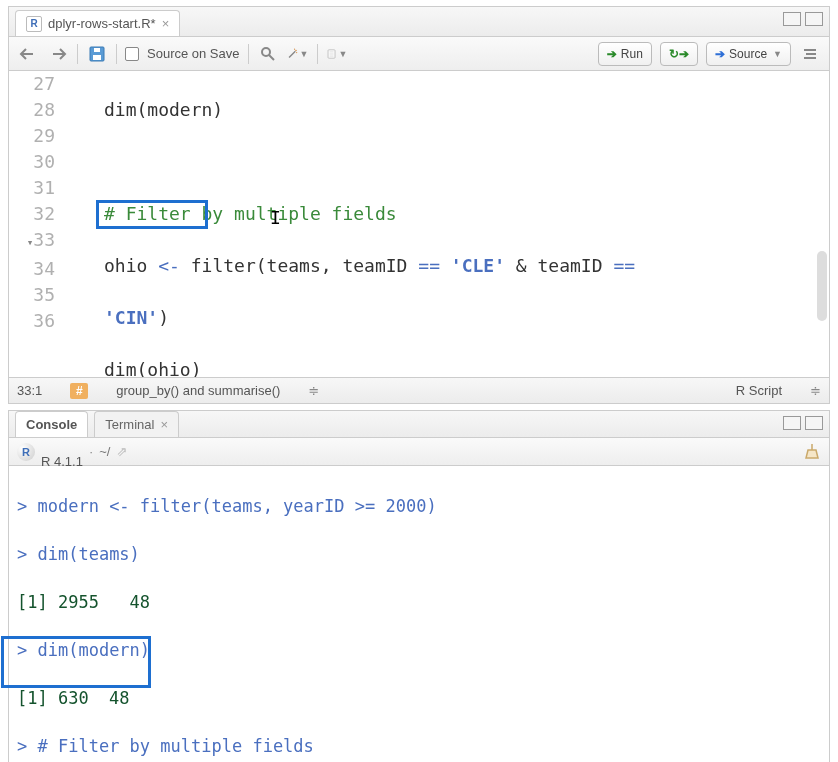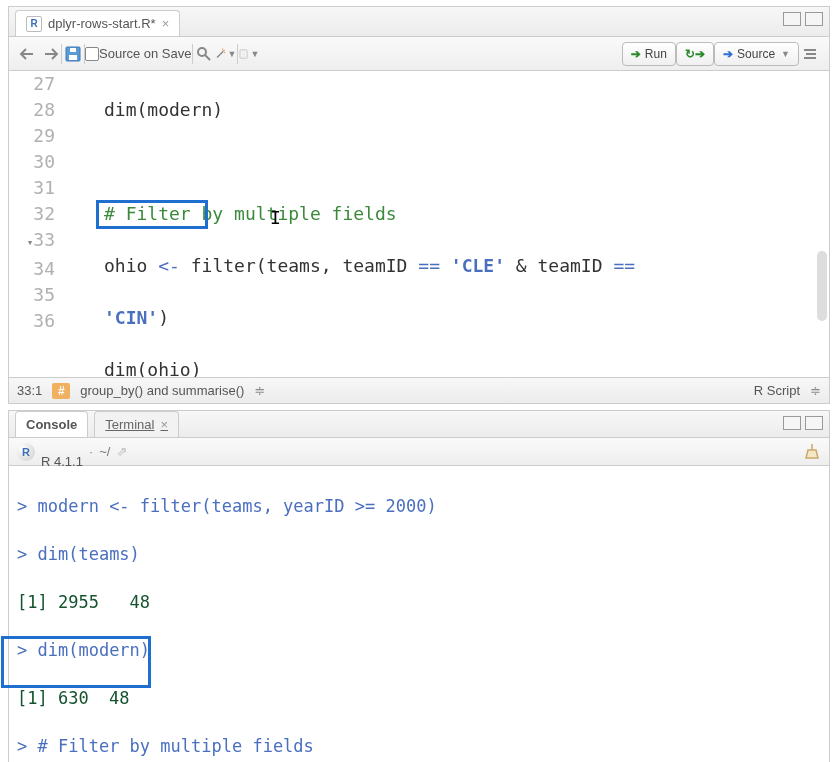--- a/index.html
+++ b/index.html
@@ -38,37 +38,37 @@
     padding: 0 10px;
     margin-left: 6px;
     background: #fff;
     border: 1px solid #ccc;
     border-bottom: none;
     border-radius: 4px 4px 0 0;
     font-size: 13px;
     color: #555;
     cursor: pointer;
   }
-  .tab.inactive { background: #f2f2f2; color:#666;text-decoration:underline; }
+  .tab.inactive { background: #f2f2f2; color:#666; }
   .tab-close { color:#999; font-size:13px; }
   .r-file-icon {
     width:16px; height:16px; border:1px solid #bbb; border-radius:2px;
     display:flex; align-items:center; justify-content:center;
     font-size:10px; font-weight:bold; color:#3e6eb8; background:#fff;
   }
   .win-icons {
     position:absolute; right:6px; top:5px; display:flex; gap:4px;
   }
   .win-icon {
     width:18px; height:14px; border:1px solid #999; background:#f5f5f5;
   }
 
   
   .toolbar {
-    display:flex; align-items:center; 
+    display:flex; align-items:center; gap:8px;
     height:34px; padding:4px 8px;
     background: linear-gradient(#fafafa,#eee);
     border-bottom:1px solid #ccc;
   }
   .tb-icon {
     width:22px; height:22px; display:flex; align-items:center; justify-content:center;
     color:#666; border-radius:3px;
   }
   .tb-sep { width:1px; height:20px; background:#ccc; }
   .checkbox {
@@ -113,21 +113,21 @@
   }
   .scrollbar-v {
     position:absolute; right:2px; width:10px; background:#ddd; border-radius:5px;
   }
 
   
   .status-bar {
     display:flex; align-items:center; height:26px;
     background:linear-gradient(#f7f7f7,#ececec);
     border-top:1px solid #ccc;
-    font-size:13px; color:#555; padding:0 8px; gap:10px;
+    font-size:13px; color:#555; padding:0 8px; gap:28px;
   }
   .hash-badge {
     width:18px; height:16px; background:#f0b060; color:#fff;
     border-radius:2px; display:flex; align-items:center; justify-content:center;
     font-size:12px; font-weight:bold;
   }
   .status-spacer { flex:1; }
 
   
   .console-info {

